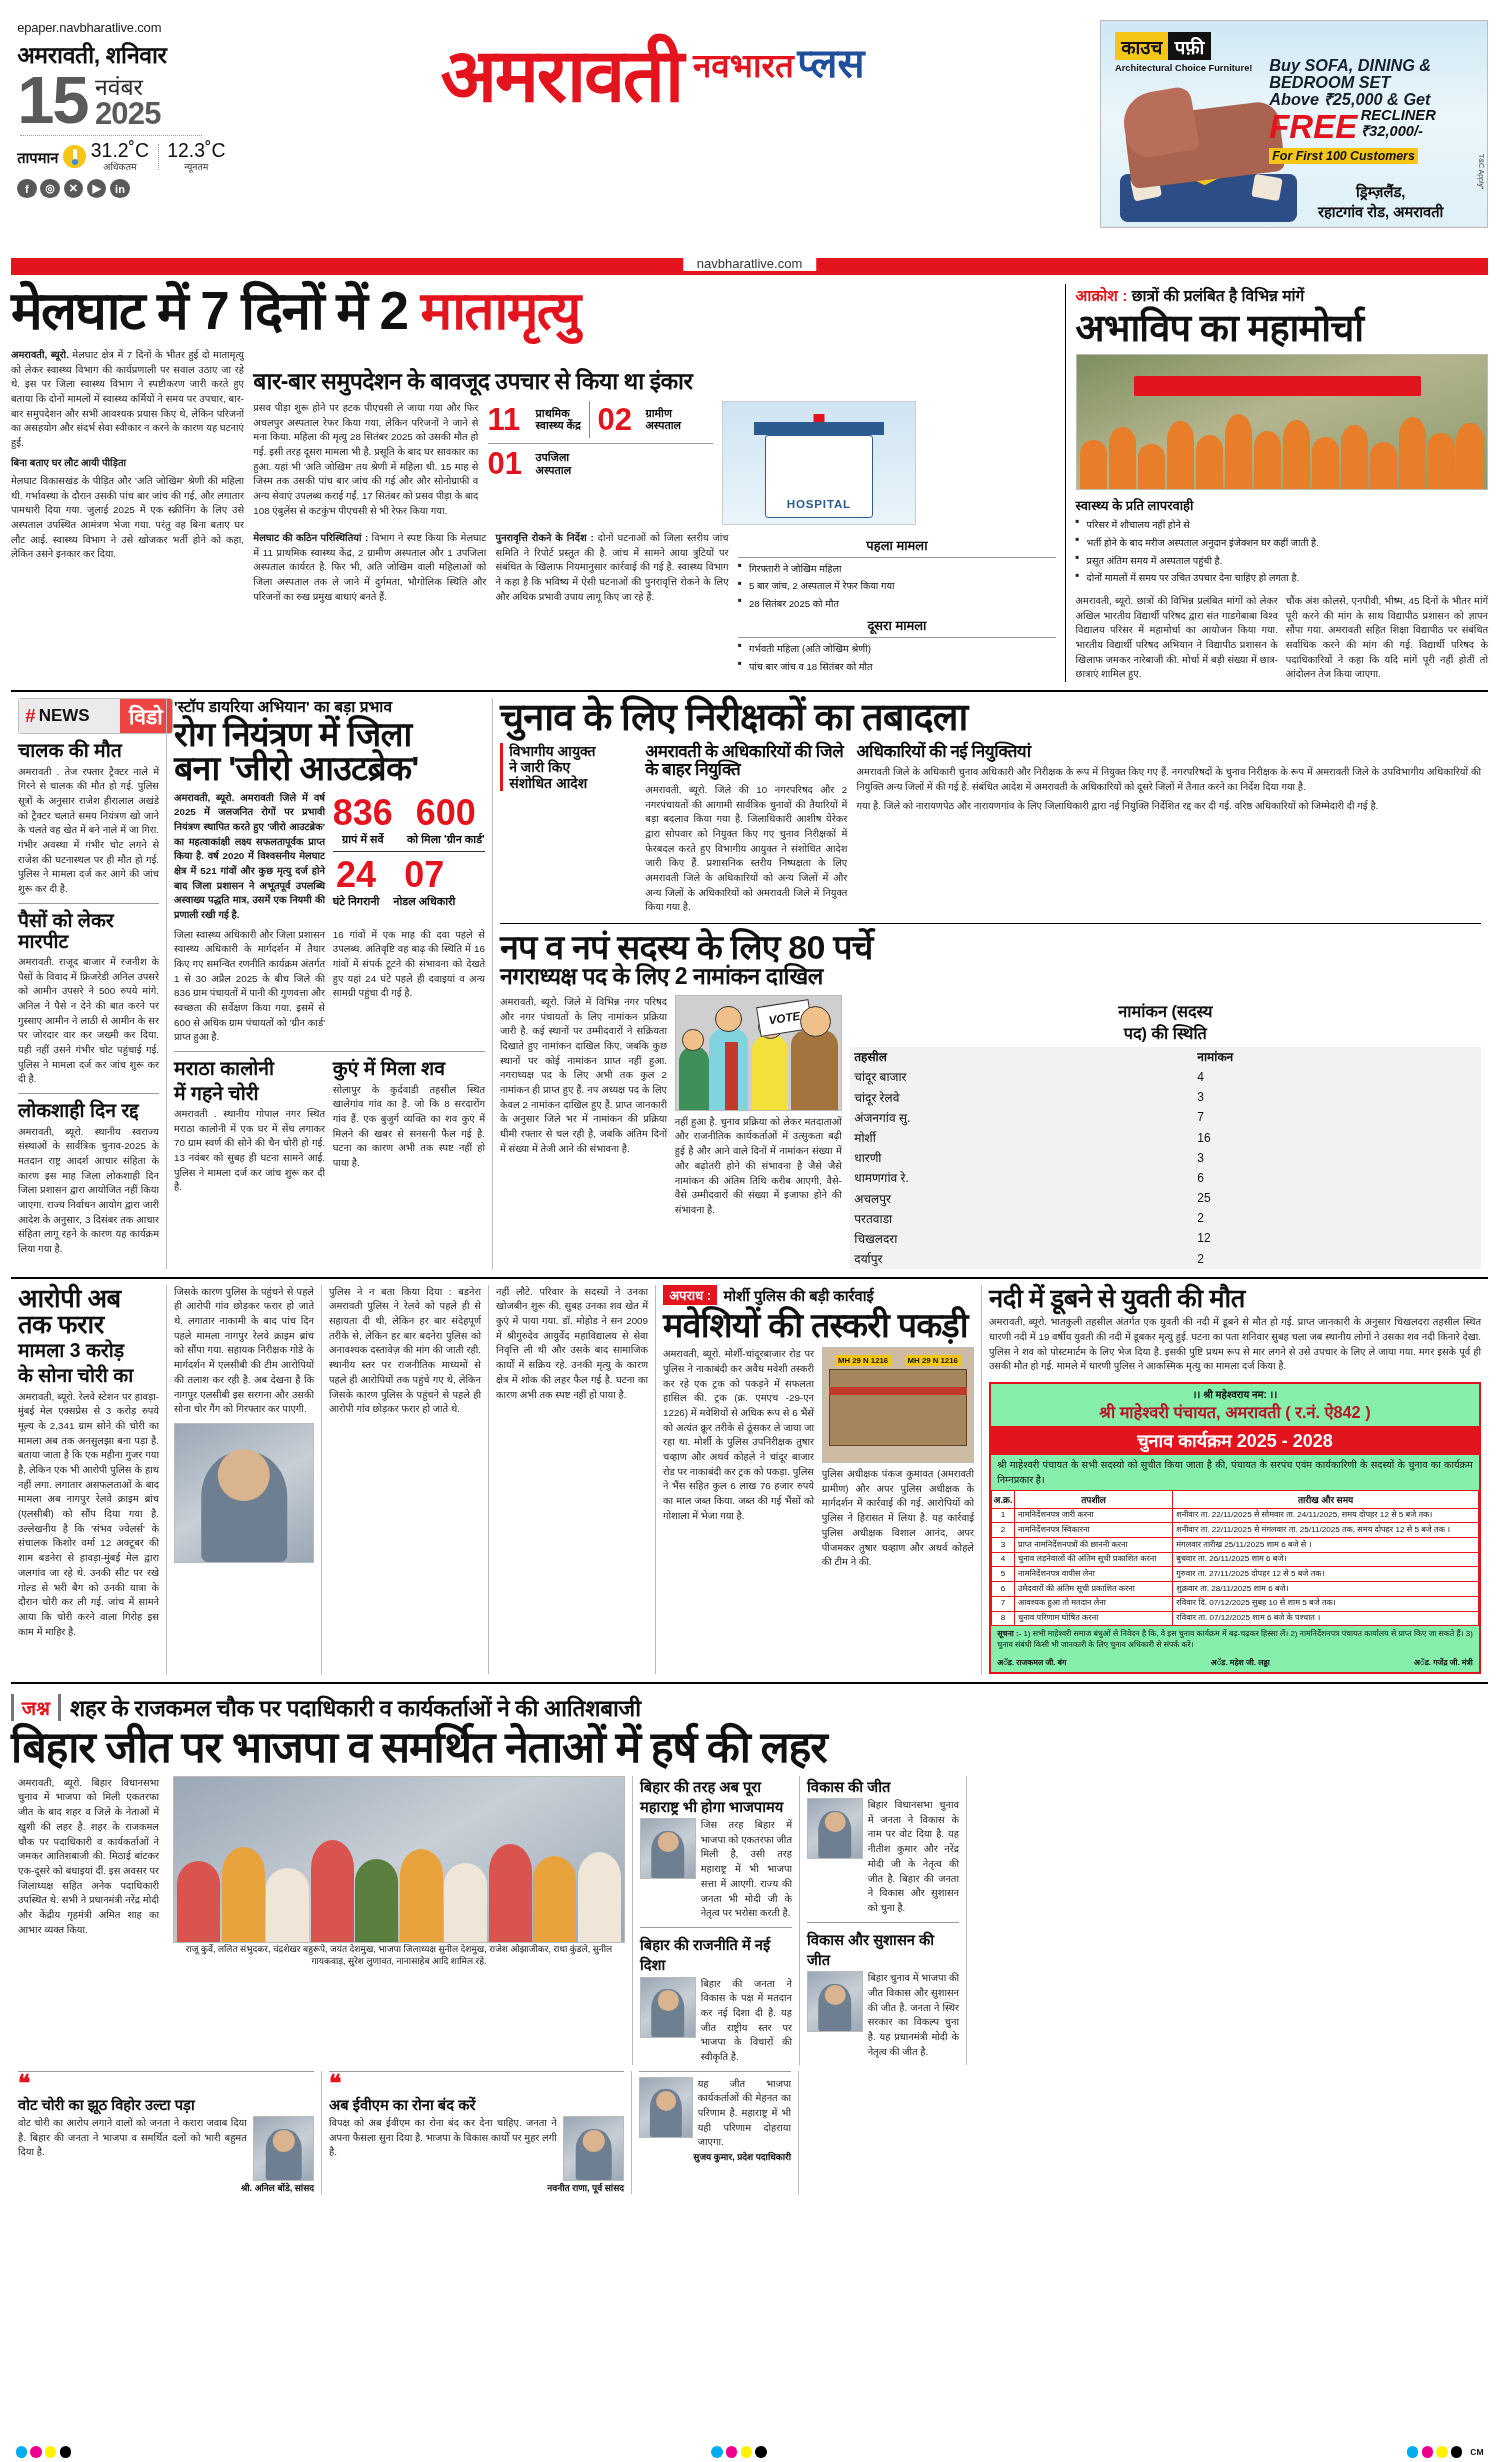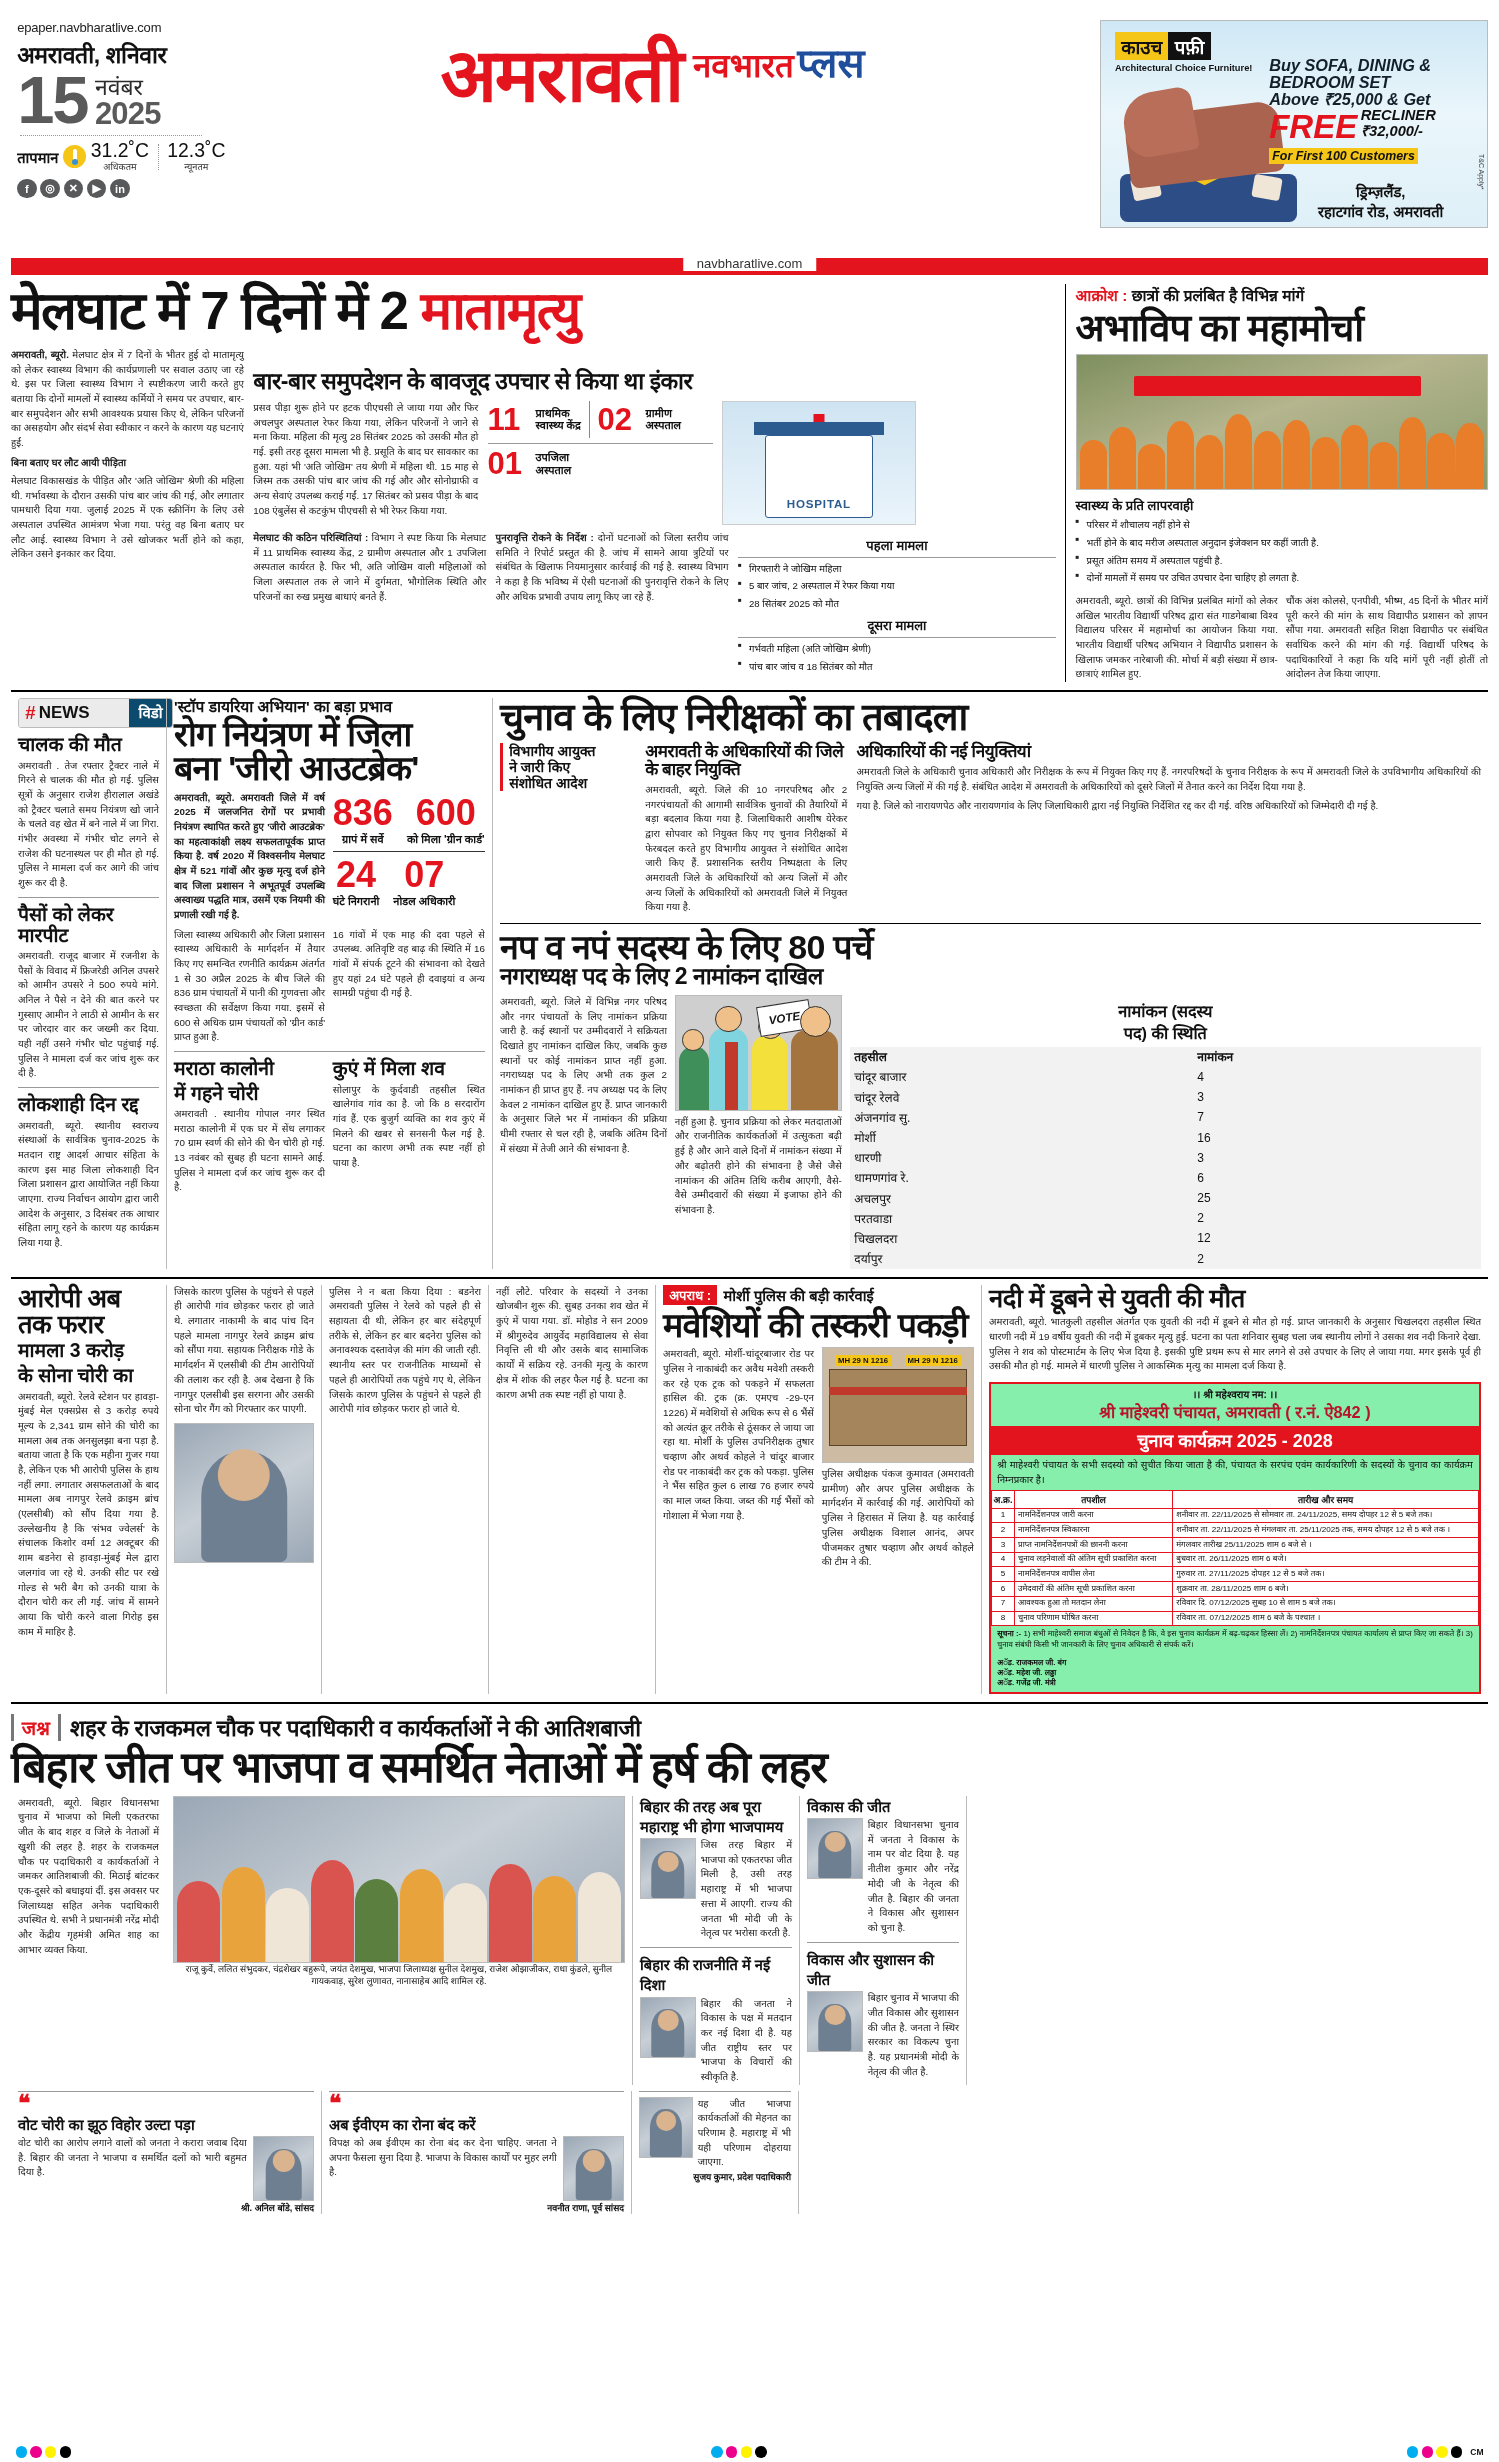--- a/index.html
+++ b/index.html
@@ -107,21 +107,21 @@
   .crowd { position:absolute; bottom:0; left:0; right:0; height:70%; display:flex; align-items:flex-end; gap:1.6px; padding: 0 3.1px;}
   .crowd i { flex:1; background:#e87d2a; border-radius: 50% 50% 0 0 / 28% 28% 0 0; }
   .ph-ban { position:absolute; left:14%; top:16%; width:70%; height:20px; background:#e3141e; border-radius:1.6px; }
 
   
   .mid { display: flex; margin-top: 7.8px; border-top: 2.3px solid #000; padding-top: 6.2px; }
   .mc { padding: 0 7px; }
   .newsvid { display:flex; width: 155px; border:0.8px solid #bbb; border-radius:3.1px; overflow:hidden; margin-bottom:6.2px;}
   .nv-a { flex:1; background:#ebebeb; padding:3.1px 6.2px; font-size:17px; font-weight:bold; display:flex; align-items:center; gap:3.1px;}
   .nv-hash { color:#e3141e; font-size:18.6px; }
-  .nv-b { background:#0c4a6e; color:#fff; padding:3.1px 9.3px; font-size:15px; font-weight:bold;text-align:right;}
+  .nv-b { background:#ef4444; color:#fff; padding:3.1px 9.3px; font-size:21px; font-weight:bold;text-align:right;}
   .sec-hl-sm { font-size: 19.4px; font-weight: bold; line-height:1.05; margin-bottom: 3.9px;}
   .sec-hl-md { font-size: 25.6px; font-weight: bold; line-height:1.04; letter-spacing:-0.5px;}
   .sec-hl-lg { font-size: 34px; font-weight: bold; line-height:1.02; letter-spacing:-0.8px;}
   .sec-hl-xl { font-size: 38px; font-weight: bold; line-height:1.02; letter-spacing:-0.9px;}
   .hl-kicker { font-size: 15.5px; font-weight: bold; line-height:1.1; margin-bottom: 1.6px;}
   .bignums { display:flex; gap: 14px; margin: 4.7px 0; }
   .bignum { text-align:center; }
   .bignum .n { font-size: 36px; font-weight: bold; color:#e3141e; line-height:1;}
   .bignum .t { font-size: 11px; font-weight: bold; }
   .redleft { border-left: 3.1px solid #e3141e; padding-left: 6.2px; font-size:14px; font-weight:bold; line-height:1.15;}
@@ -168,21 +168,21 @@
   .notice { border: 2.3px solid #e3141e; background:#86efac; }
   .notice-h1 { text-align:center; font-size:10px; font-weight:bold; padding-top:3.1px;}
   .notice-h2 { text-align:center; font-size:16.3px; font-weight:bold; color:#b8132b; padding-bottom:3.1px;}
   .notice-h3 { background:#e3141e; color:#fff; text-align:center; font-size:18px; font-weight:bold; padding:2.3px 0;}
   .notice-p { font-size:9.7px; padding:3.9px 6.2px; line-height:1.45; text-align:justify;}
   .ntbl { width:100%; border-collapse:collapse; background:#fff; }
   .ntbl th { border:0.8px solid #e3141e; font-size:9px; font-weight:bold; padding:1.6px;}
   .ntbl td { border:0.8px solid #e3141e; font-size:8.1px; padding:1.6px 3.1px; vertical-align:top; line-height:1.3;}
   .ntbl td.c { text-align:center; width:20px;}
   .notice-note { font-size:7.8px; padding:3.1px 6.2px; line-height:1.4; text-align:justify;}
-  .notice-sign { display:flex; justify-content:space-between; font-size:7.8px; font-weight:bold; padding:3.1px 6.2px 4.7px;flex-direction:column;}
+  .notice-sign { display:flex; justify-content:space-between; font-size:7.8px; font-weight:bold; padding:3.1px 6.2px 4.7px;}
 
   
   .footer { position:absolute; left:0; right:0; bottom:0; height: 20px; display:flex; align-items:center; padding:0 15.5px;}
   .cmyk { display:flex; gap:3.1px; }
   .cmyk i { width:11.6px; height:11.6px; border-radius:50%; display:block;}
 </style>
 </head>
 <body>
 
 <div class="page">

